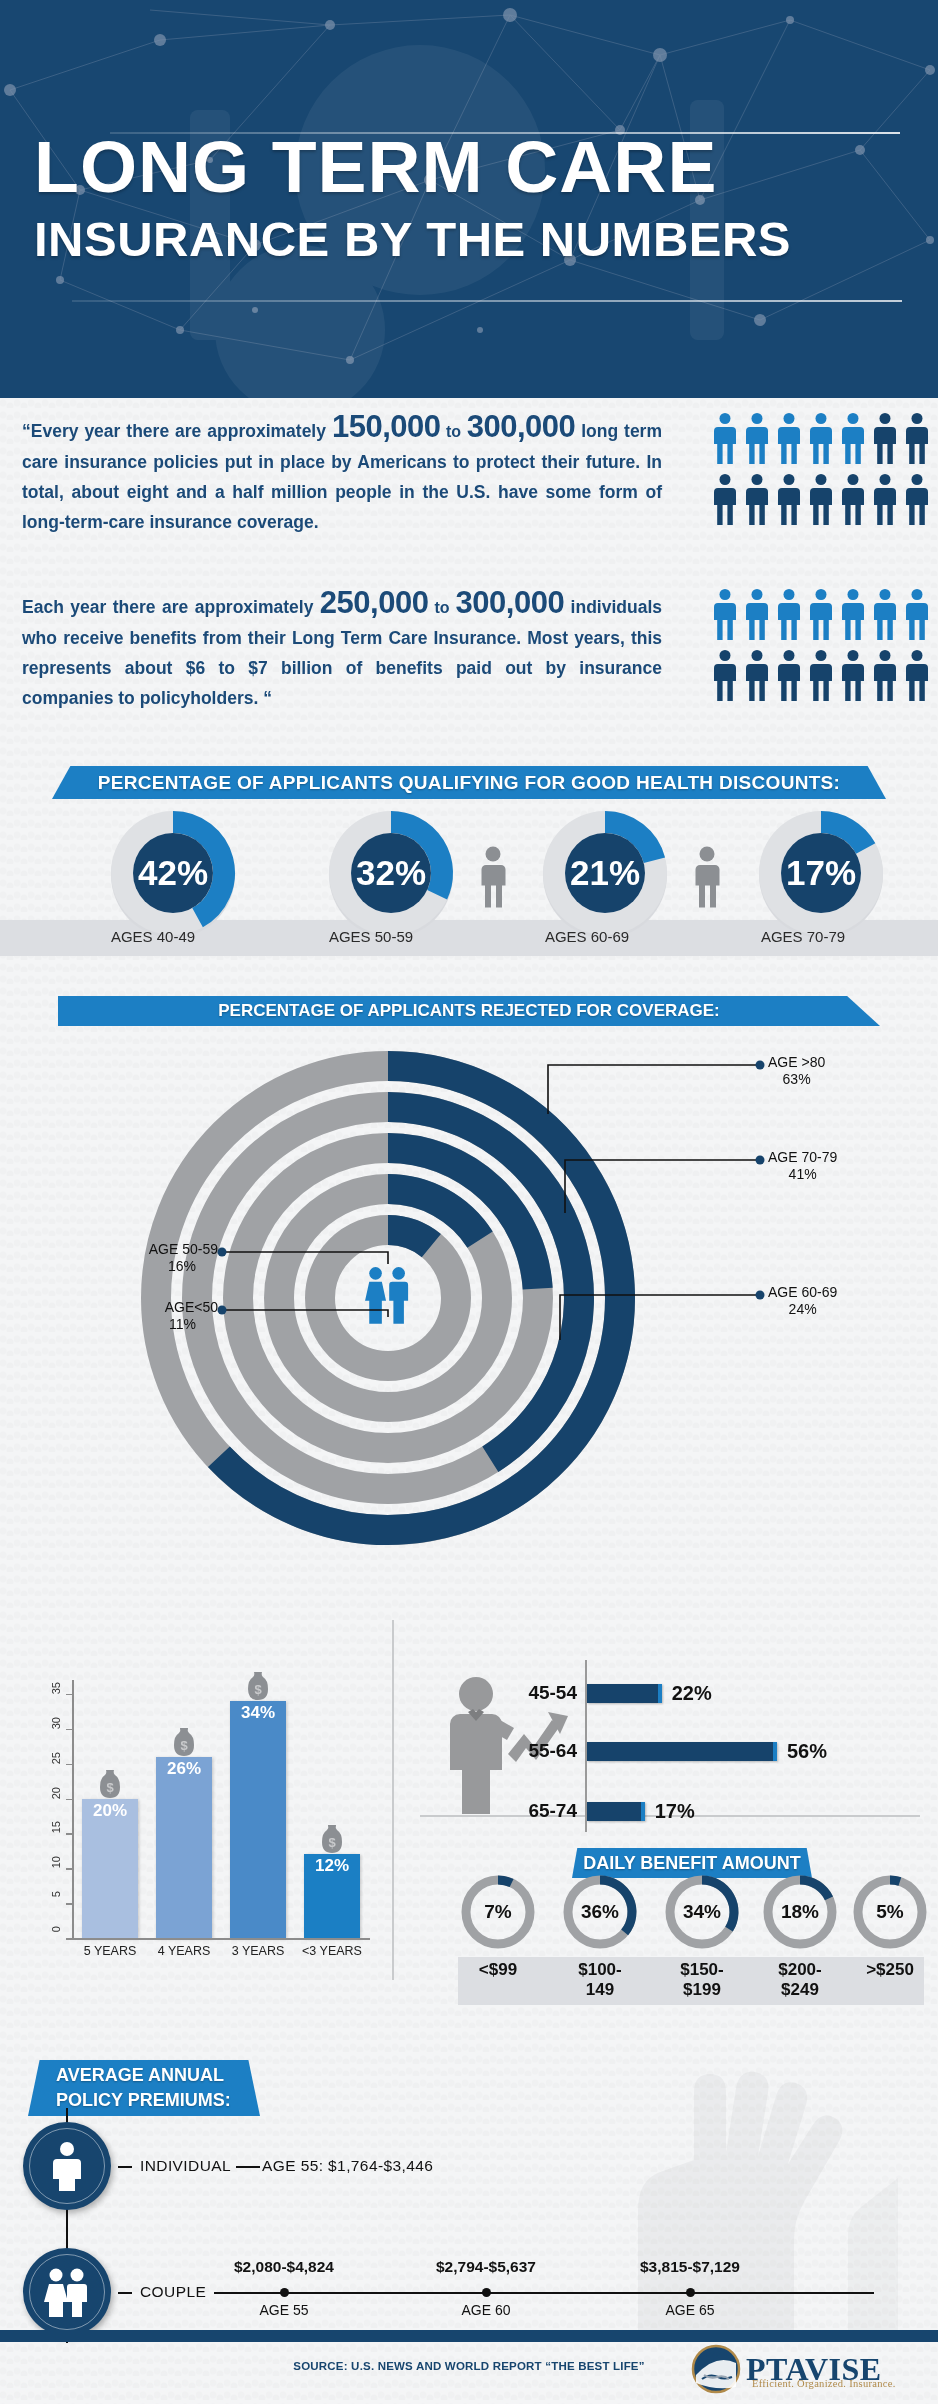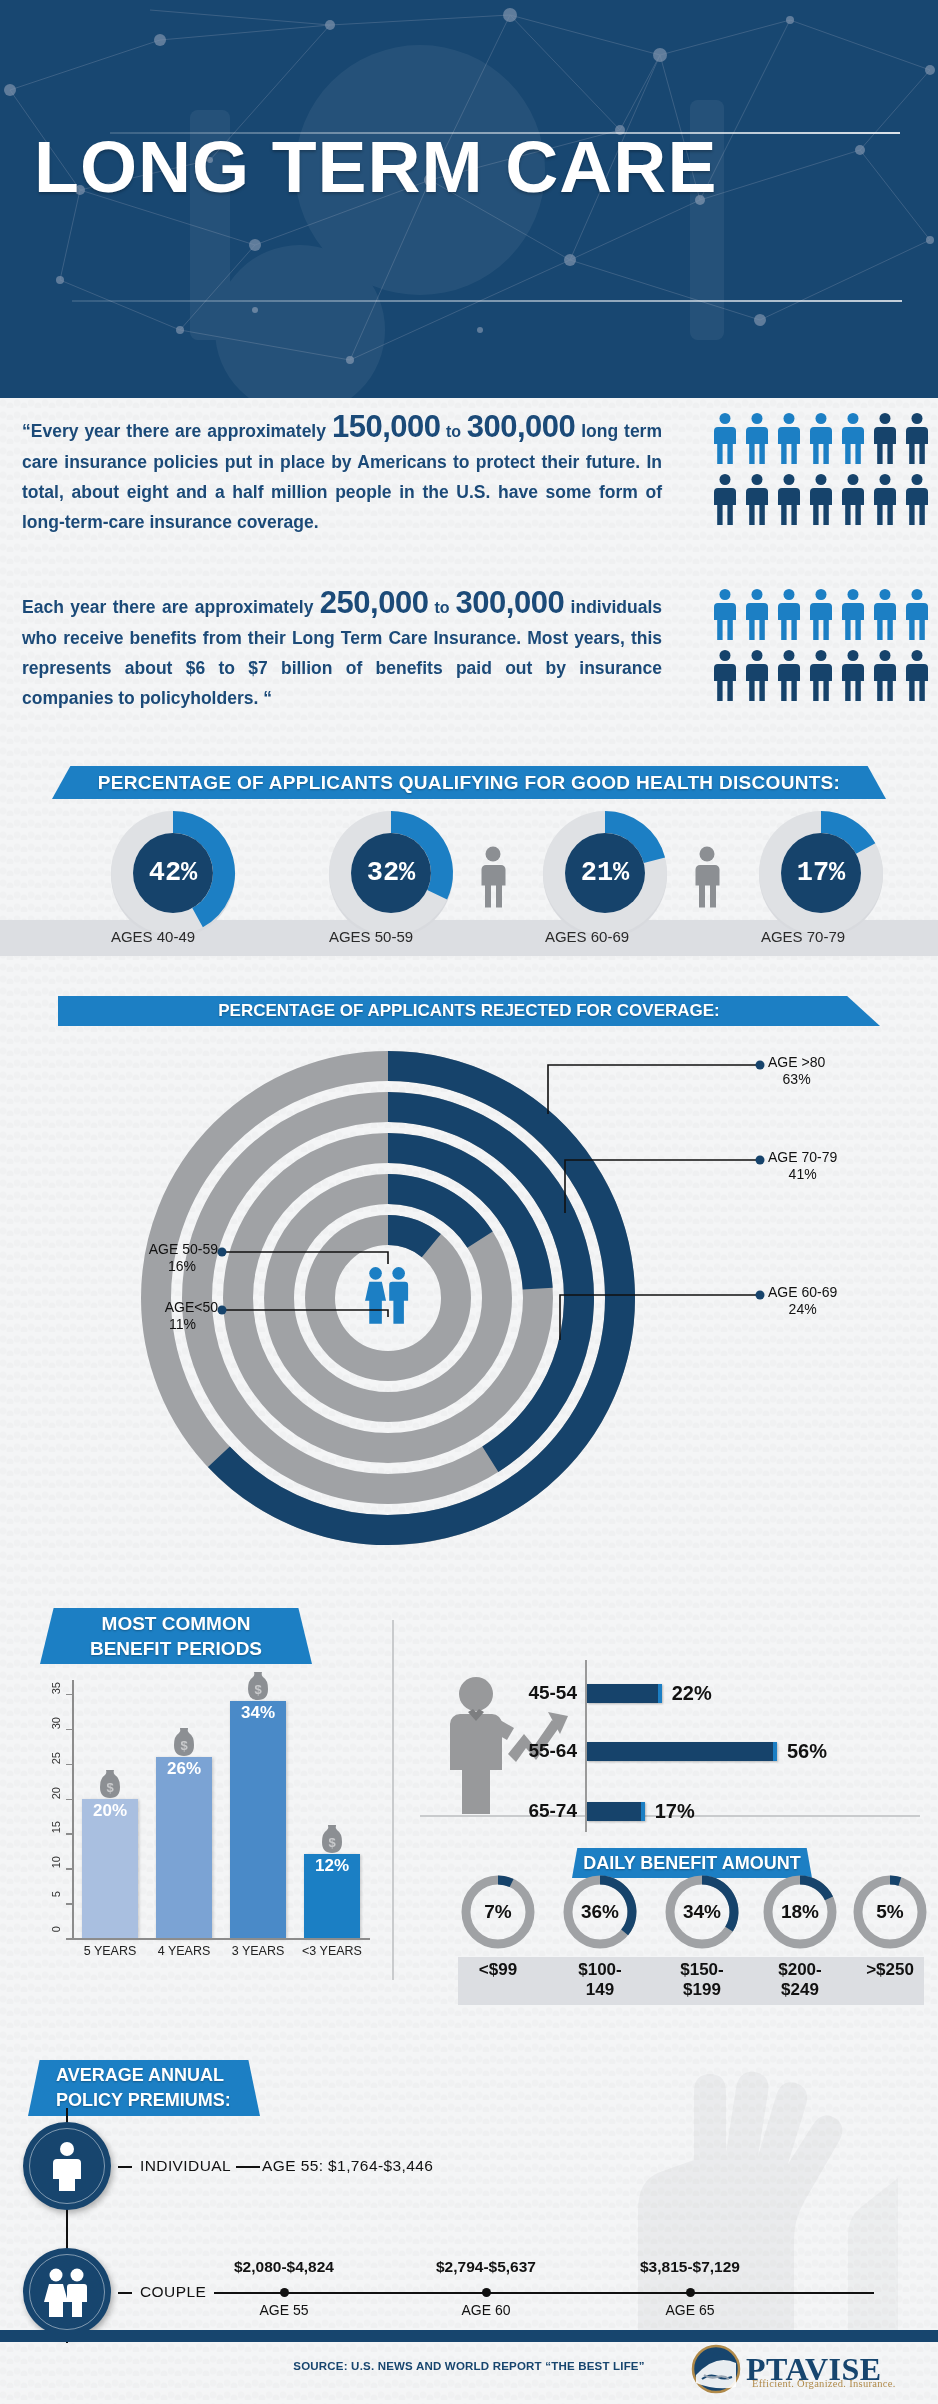--- a/index.html
+++ b/index.html
@@ -56,22 +56,22 @@
   .banner.trap-lr { clip-path:polygon(5% 0, 95% 0, 100% 100%, 0% 100%); }
 
   
   .gh-band { position:absolute; left:0; top:920px; width:938px; height:36px;
     background:#dcdee2; }
   .gh-label { position:absolute; top:928px; font-size:15px; color:#2a2a2a;
     font-family:"Liberation Sans Narrow","Liberation Sans",sans-serif;
     text-align:center; width:150px; }
   .gh-donut { position:absolute; width:130px; height:130px; }
   .gh-donut .pct { position:absolute; inset:0; display:flex; align-items:center;
-     justify-content:center; color:#fff; font-size:27px; font-weight:bold;
-     font-family:Liberation Mono, monospace; }
+     justify-content:center; color:#fff; font-size:35px; font-weight:bold;
+     font-family:Liberation Sans, sans-serif; }
   .gh-person { position:absolute; width:26px; height:62px; }
 
   
   .rings { position:absolute; left:128px; top:1038px; width:520px; height:520px; }
   .lead { position:absolute; font-size:14px; color:#111;
     font-family:"Liberation Sans",sans-serif; line-height:17px; }
   .lead .pctline { display:block; text-align:center; }
 
   
   .bp { position:absolute; left:20px; top:1680px; width:350px; height:300px; }
@@ -192,20 +192,21 @@
       </g>
       <g opacity="0.055" fill="#ffffff">
         <circle cx="420" cy="170" r="125"></circle>
         <rect x="190" y="110" width="40" height="230" rx="8"></rect>
         <rect x="690" y="100" width="34" height="240" rx="8"></rect>
         <circle cx="300" cy="330" r="85"></circle>
       </g>
     </svg>
     <div class="hdr-rule"></div>
     <h1 class="title">LONG TERM CARE</h1>
+    <h2 class="subtitle">INSURANCE BY THE NUMBERS</h2>
     <div class="hdr-rule2"></div>
   </div>
 
   <div class="intro p1">
     <p>
       <span>“Every year there are approximately </span><span class="big">150,000</span><span class="small-to"> to </span><span class="big">300,000</span>
       <span>long term care insurance policies put in place by Americans to protect their future. In total, about eight and a half million people in the U.S. have some form of long-term-care insurance coverage.</span>
     </p>
   </div>
 
@@ -444,24 +445,20 @@
     <span class="pctline" style="text-align:right;padding-right:22px;">16%</span>
   </div>
   <div class="lead" style="left:58px; top:1299px; width:160px; text-align:right;">
     <span>AGE&lt;50</span>
     <span class="pctline" style="text-align:right;padding-right:22px;">11%</span>
   </div>
 
   <div class="vdiv"></div>
   <div class="hdiv"></div>
 
-  <div class="banner trap-lr" style="left:40px; top:1608px; width:272px; height:56px; font-size:19px; flex-direction:column; line-height:25px;">
-    <span>MOST COMMON</span>
-    <span>BENEFIT PERIODS</span>
-  </div>
   <div class="bp" id="bpChart">
       <div class="bp-tick" style="top: 13.9459px;"></div>
       <div class="bp-ticklbl" style="top: 5.94595px;">35</div>
       <div class="bp-tick" style="top: 48.8108px;"></div>
       <div class="bp-ticklbl" style="top: 40.8108px;">30</div>
       <div class="bp-tick" style="top: 83.6757px;"></div>
       <div class="bp-ticklbl" style="top: 75.6757px;">25</div>
       <div class="bp-tick" style="top: 118.541px;"></div>
       <div class="bp-ticklbl" style="top: 110.541px;">20</div>
       <div class="bp-tick" style="top: 153.405px;"></div>

